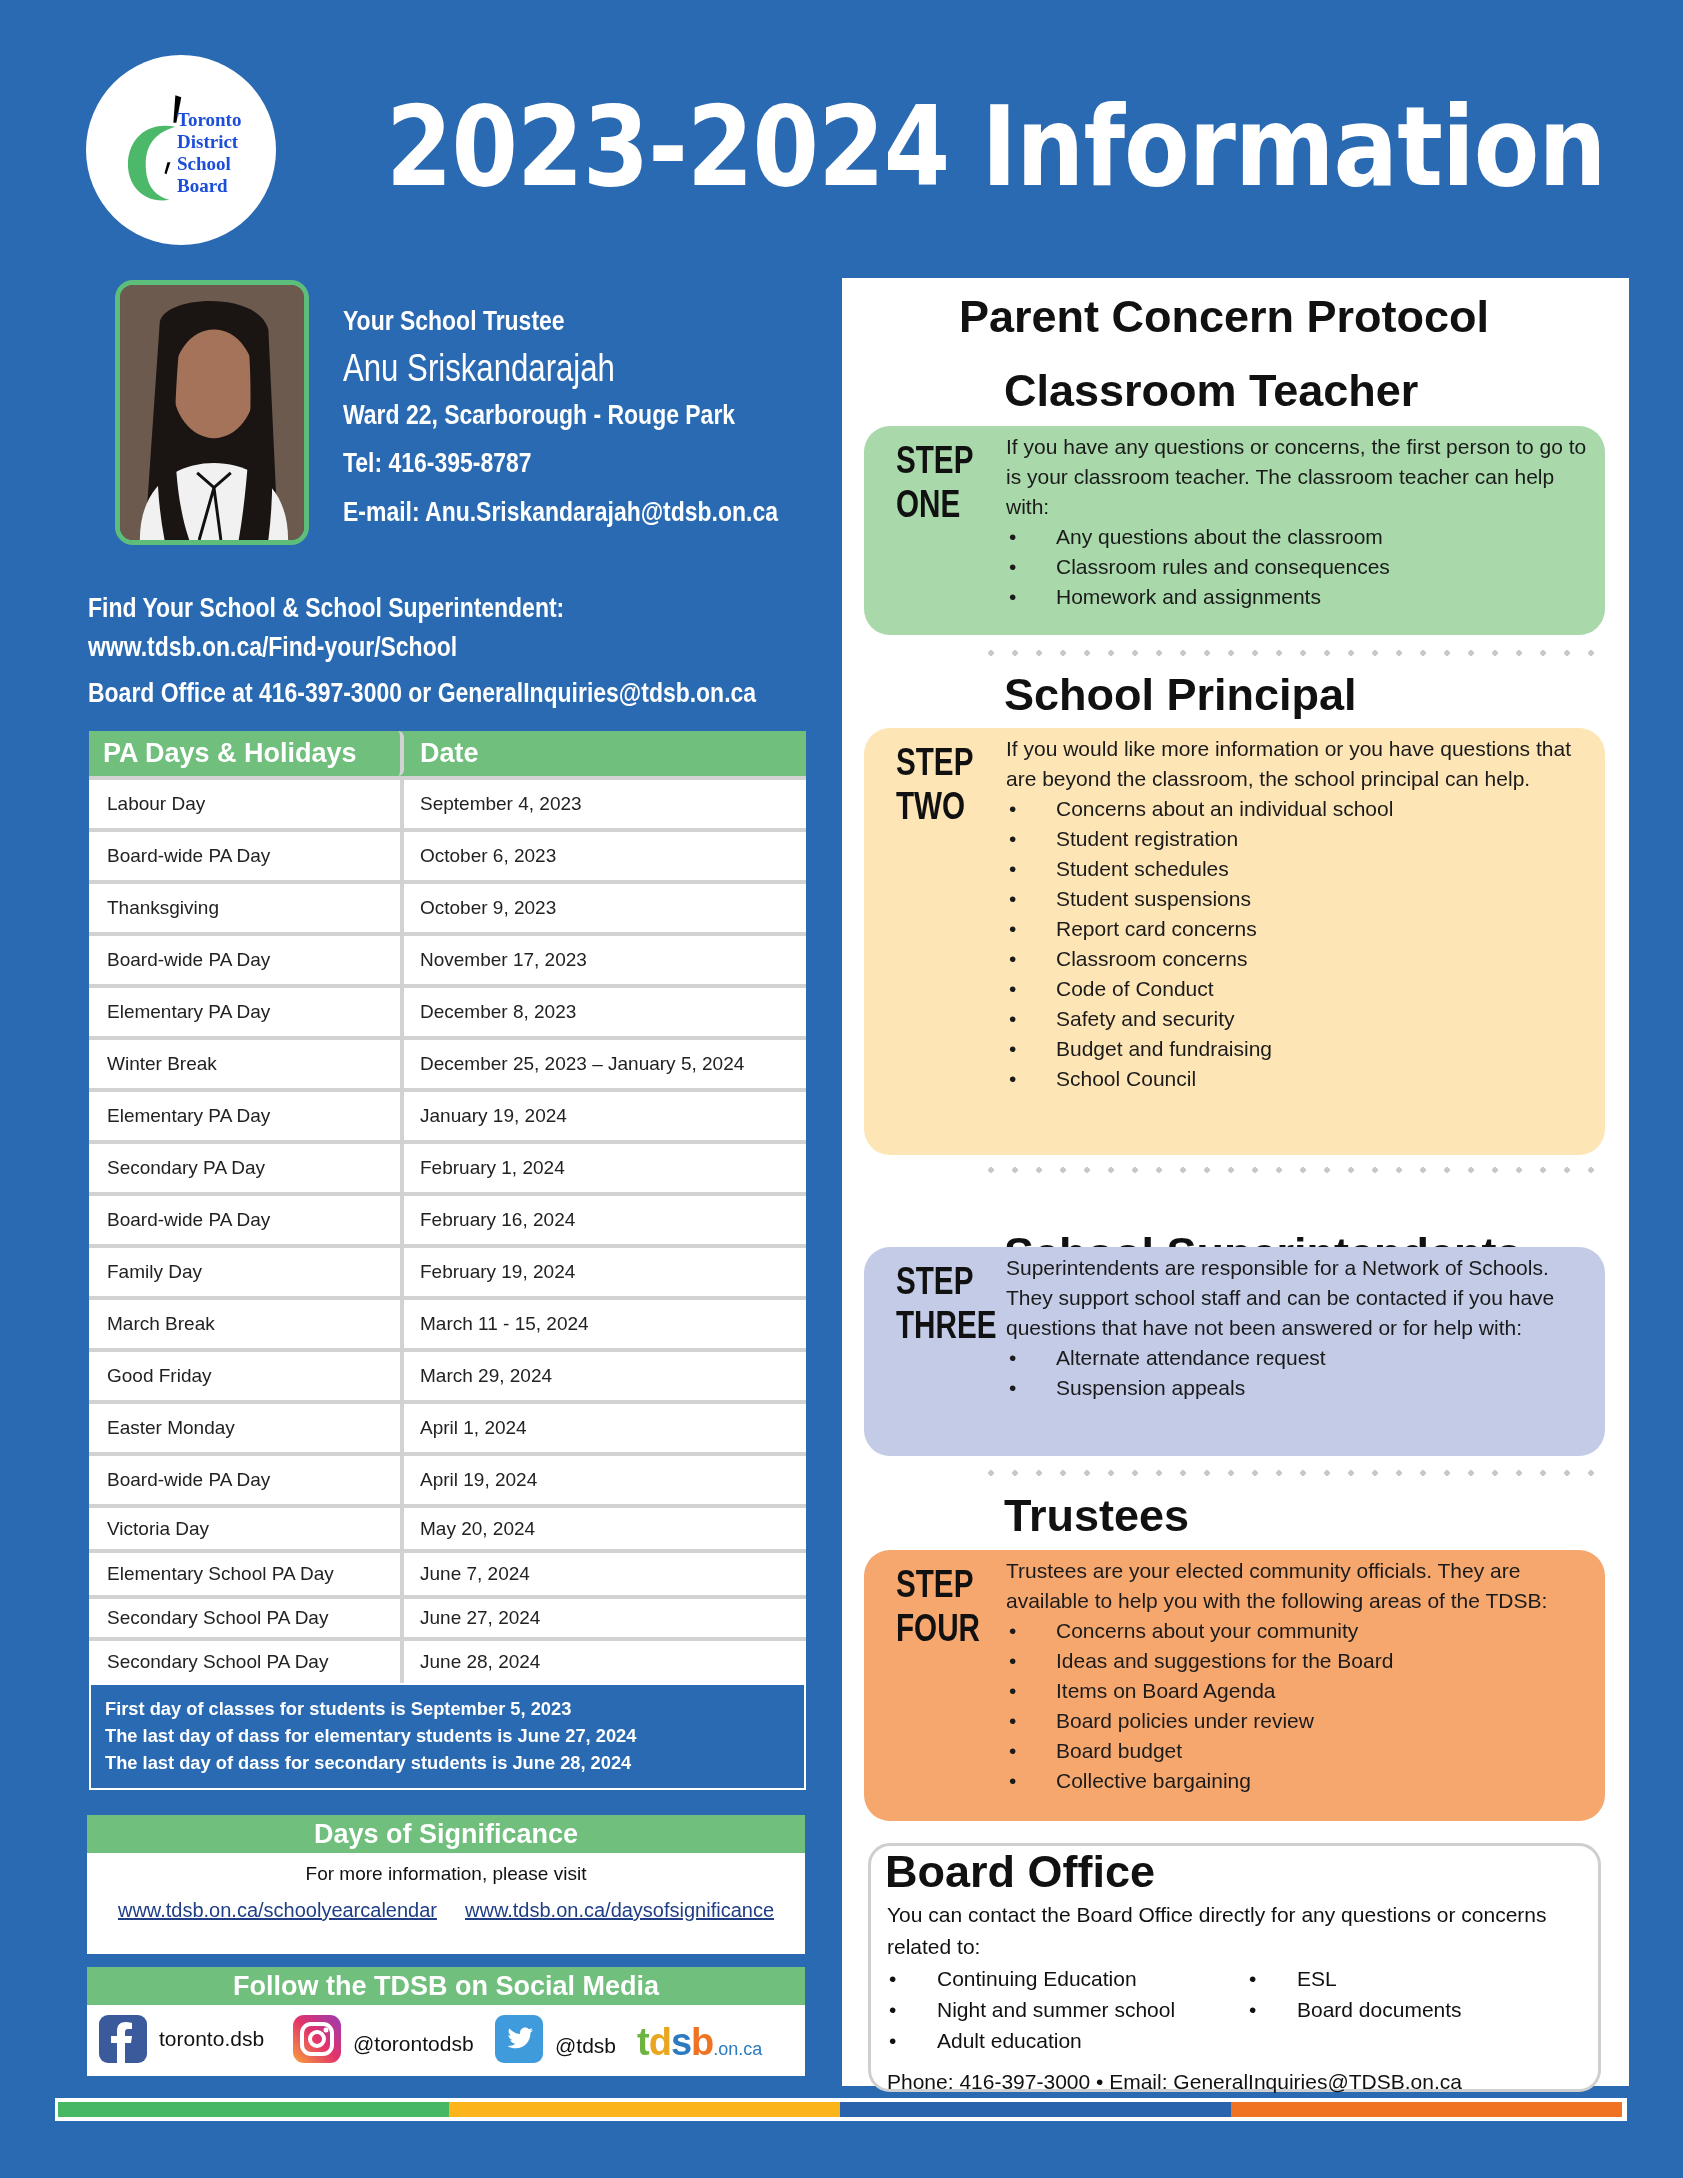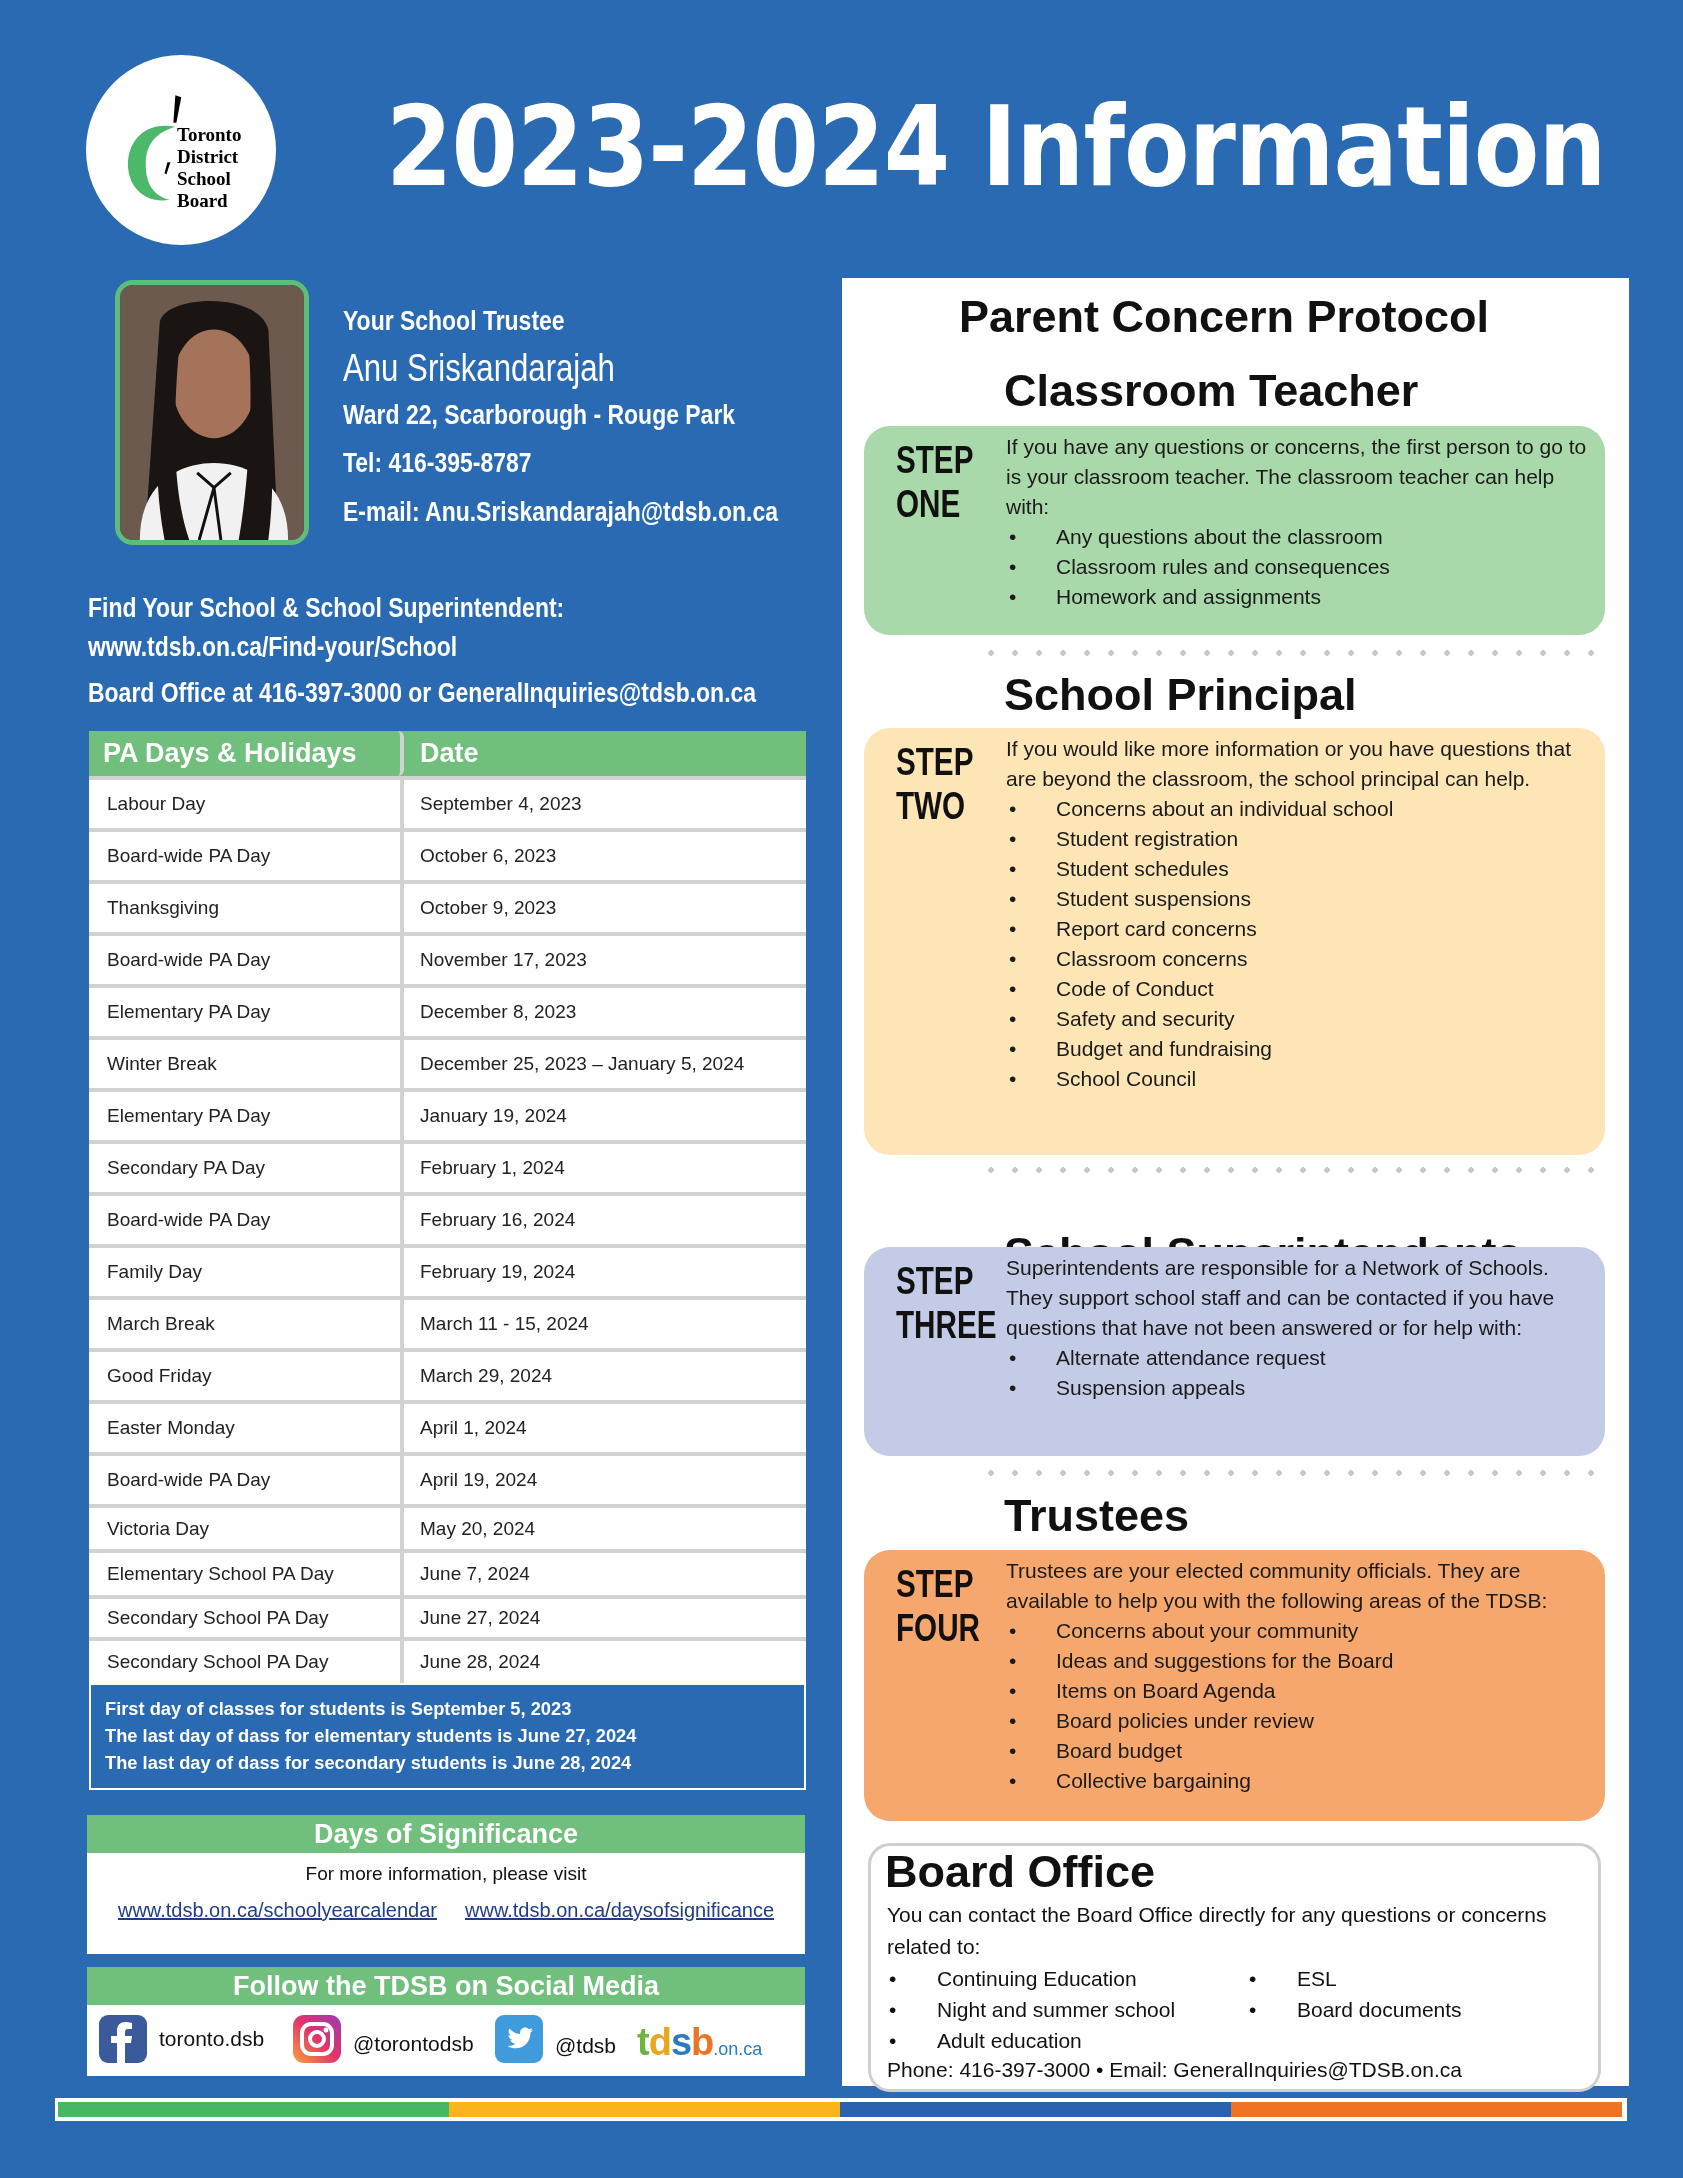--- a/index.html
+++ b/index.html
@@ -2,21 +2,21 @@
 <html><head>
 <meta charset="utf-8">
 <style>
   html, body { margin:0; padding:0; }
   body { width:1683px; height:2178px; background:#2a6ab2; position:relative; overflow:hidden;
          font-family:"Liberation Sans", sans-serif; color:#111; }
   .abs { position:absolute; }
   
   #logo { left:86px; top:55px; width:190px; height:190px; border-radius:50%; background:#fff; }
   #logo .apple { position:absolute; left:38px; top:38px; width:79px; height:113px; }
-  #logo .wordmark { position:absolute; left:91px; top:69px; color:#000000; font-family:"Liberation Serif", serif;
+  #logo .wordmark { position:absolute; left:91px; top:54px; color:#1d4ed8; font-family:"Liberation Serif", serif;
      font-weight:bold; font-size:19px; line-height:22px; }
   #title { left:386px; top:87px; font-size:111px; font-weight:bold; color:#fff; letter-spacing:-1px;
      font-family:"DejaVu Sans", sans-serif; line-height:119px; white-space:nowrap; transform:scaleX(0.86); transform-origin:left top;}
   
   #photo { left:115px; top:280px; width:194px; height:265px; border:5px solid #5dbd7a; border-radius:18px;
      box-sizing:border-box; overflow:hidden; background:#5a4a40; }
   
   .trustee-line { left:343px; color:#fff; white-space:nowrap; font-family:"Liberation Sans Narrow","Liberation Sans", sans-serif; }
   .cond { transform:scaleX(0.82); transform-origin:left top; display:inline-block; }
   
@@ -312,21 +312,21 @@
     <div style="position:absolute;left:16px;top:53px;right:40px;font-size:21px;line-height:32px;">You can contact the Board Office directly for any questions or concerns related to:</div>
     <ul class="bo-list" style="position:absolute;left:16px;top:117px;margin:0;padding:0;list-style:none;font-size:21px;line-height:31px;">
         <li style="position: relative; padding-left: 50px;"><span style="position: absolute; left: 2px;">•</span><span>Continuing Education</span></li>
         <li style="position: relative; padding-left: 50px;"><span style="position: absolute; left: 2px;">•</span><span>Night and summer school</span></li>
         <li style="position: relative; padding-left: 50px;"><span style="position: absolute; left: 2px;">•</span><span>Adult education</span></li>
       </ul>
     <ul class="bo-list" style="position:absolute;left:376px;top:117px;margin:0;padding:0;list-style:none;font-size:21px;line-height:31px;">
         <li style="position: relative; padding-left: 50px;"><span style="position: absolute; left: 2px;">•</span><span>ESL</span></li>
         <li style="position: relative; padding-left: 50px;"><span style="position: absolute; left: 2px;">•</span><span>Board documents</span></li>
       </ul>
-    <div style="position:absolute;left:16px;top:212px;font-size:21px;">Phone: 416-397-3000 • Email: GeneralInquiries@TDSB.on.ca</div>
+    <div style="position:absolute;left:16px;top:224px;font-size:21px;">Phone: 416-397-3000 • Email: GeneralInquiries@TDSB.on.ca</div>
   </div>
 </div>
 
 <div id="stripe" class="abs">
   <div class="seg" style="left: 3px; width: 391px; background: rgb(70, 184, 99);"></div>
   <div class="seg" style="left: 394px; width: 391px; background: rgb(251, 180, 26);"></div>
   <div class="seg" style="left: 785px; width: 391px; background: rgb(42, 99, 173);"></div>
   <div class="seg" style="left: 1176px; width: 391px; background: rgb(240, 114, 35);"></div>
 </div>
 

